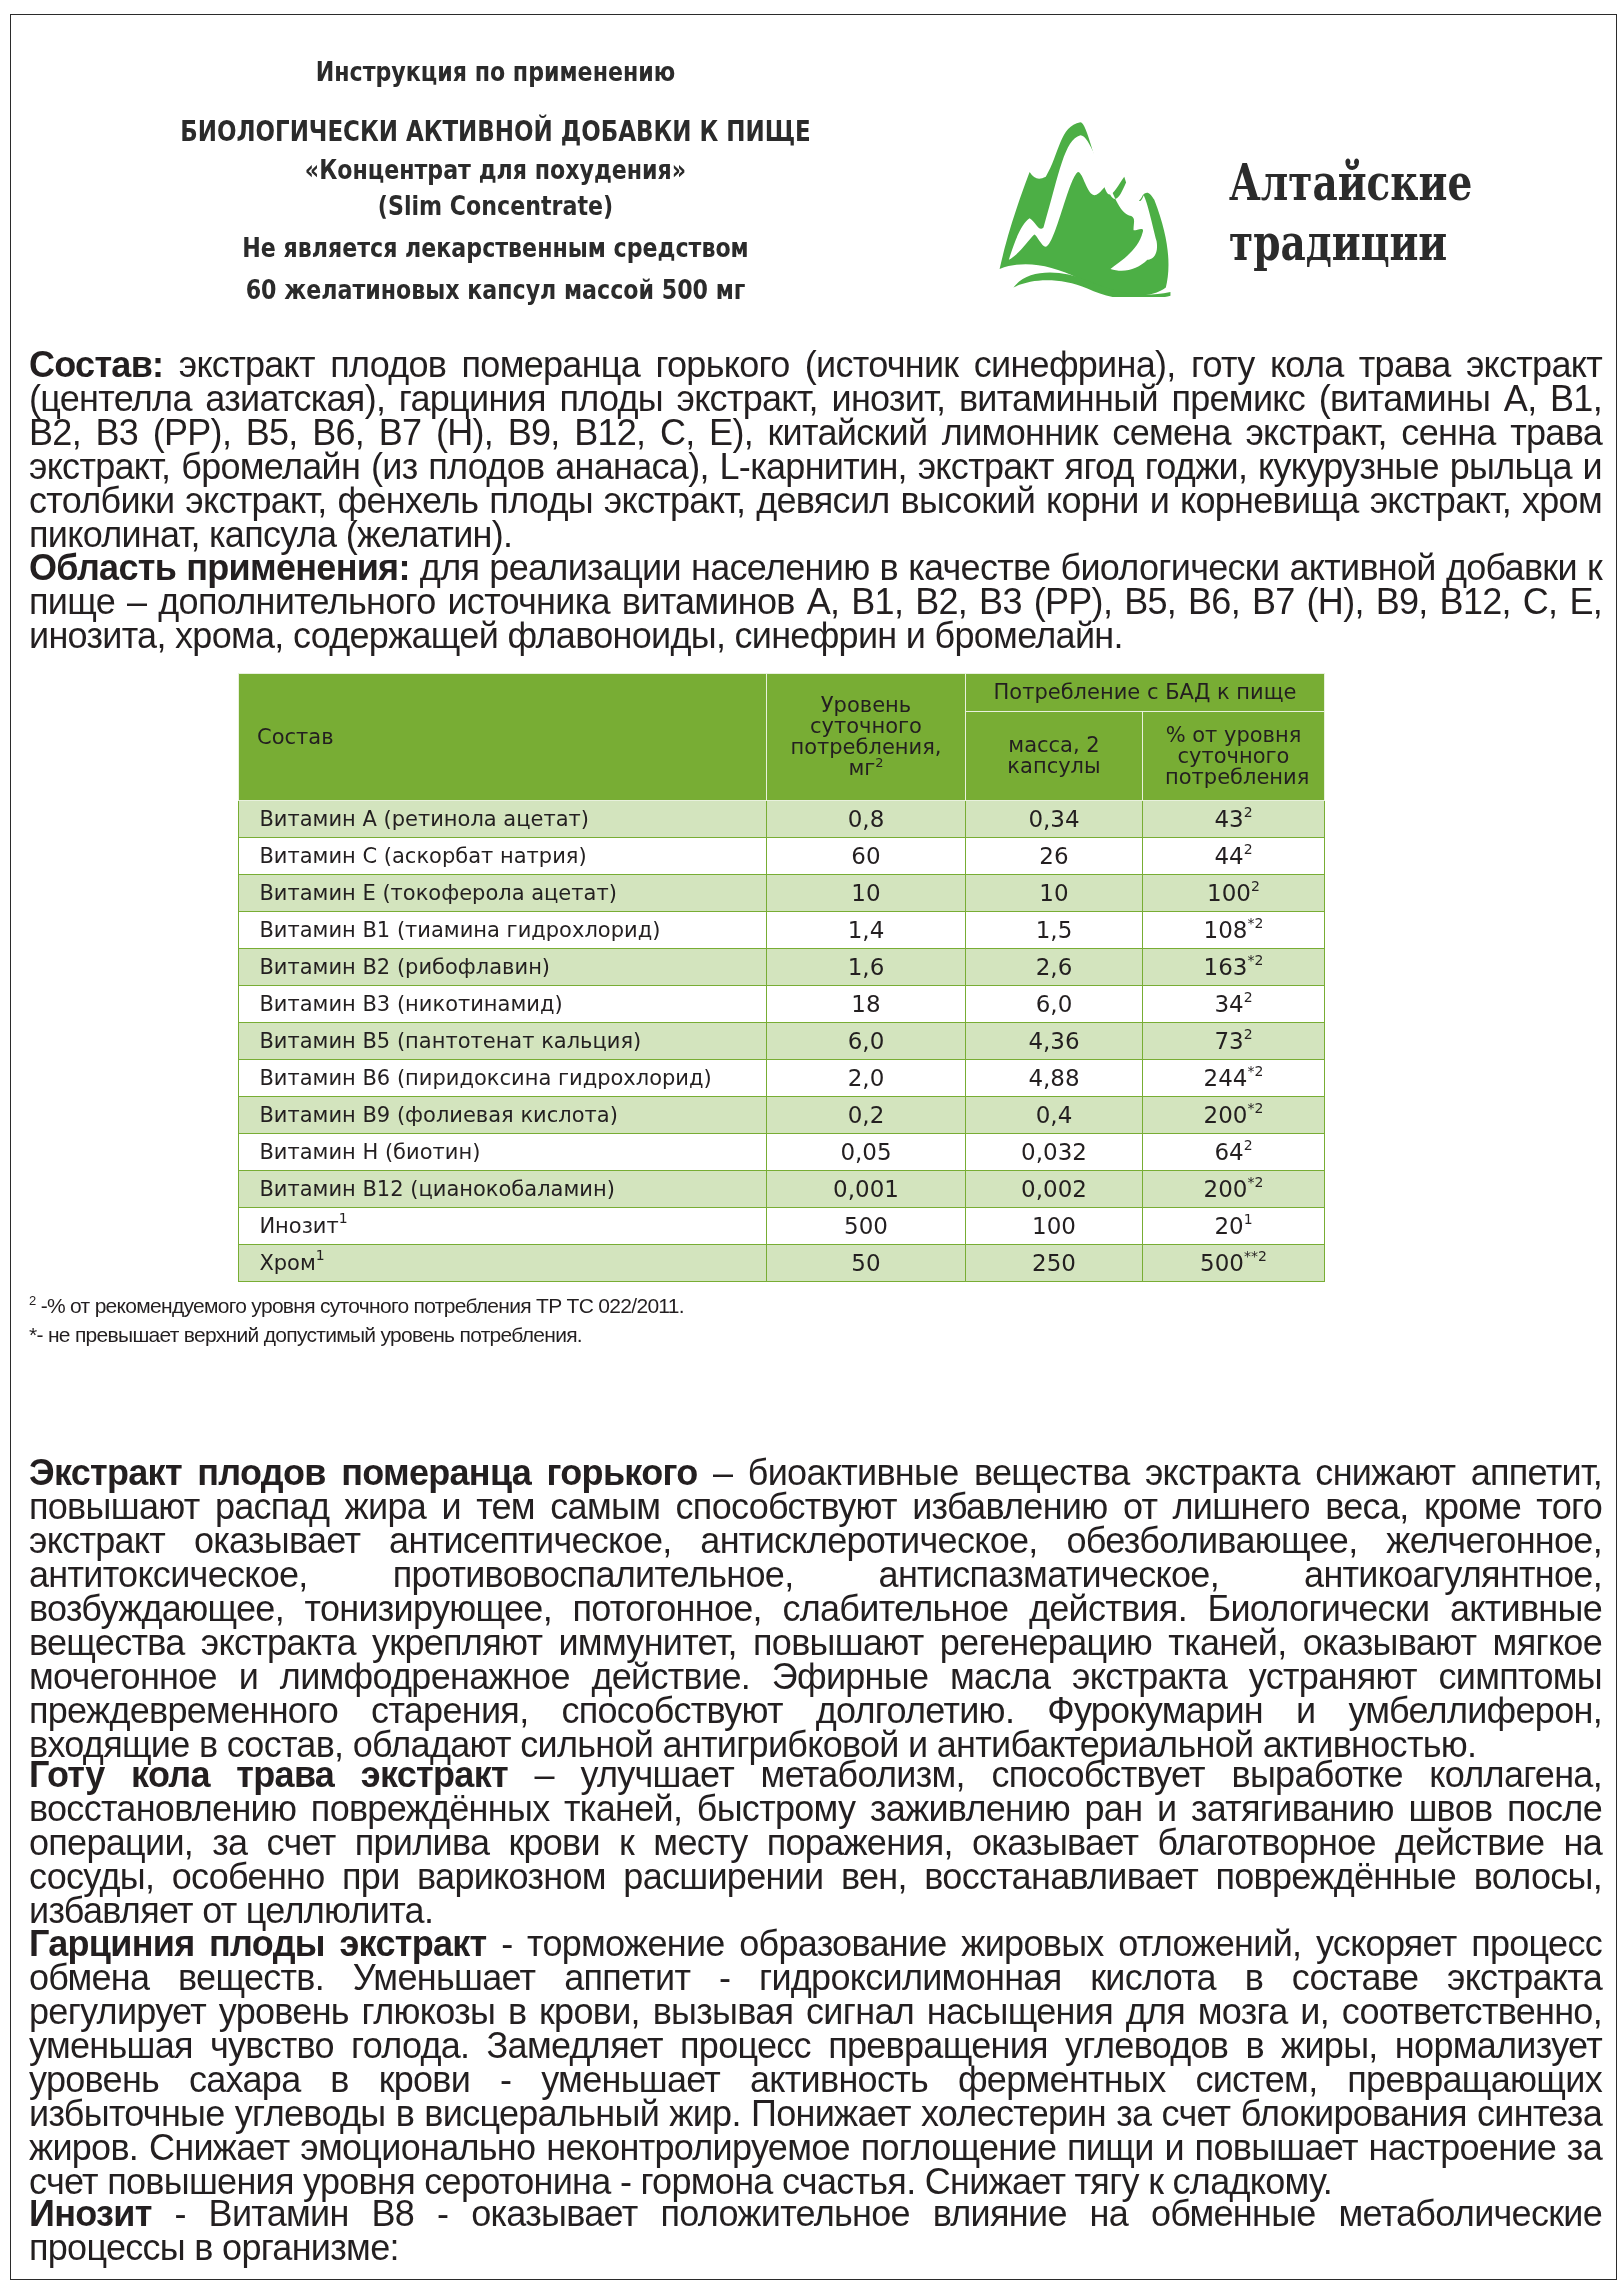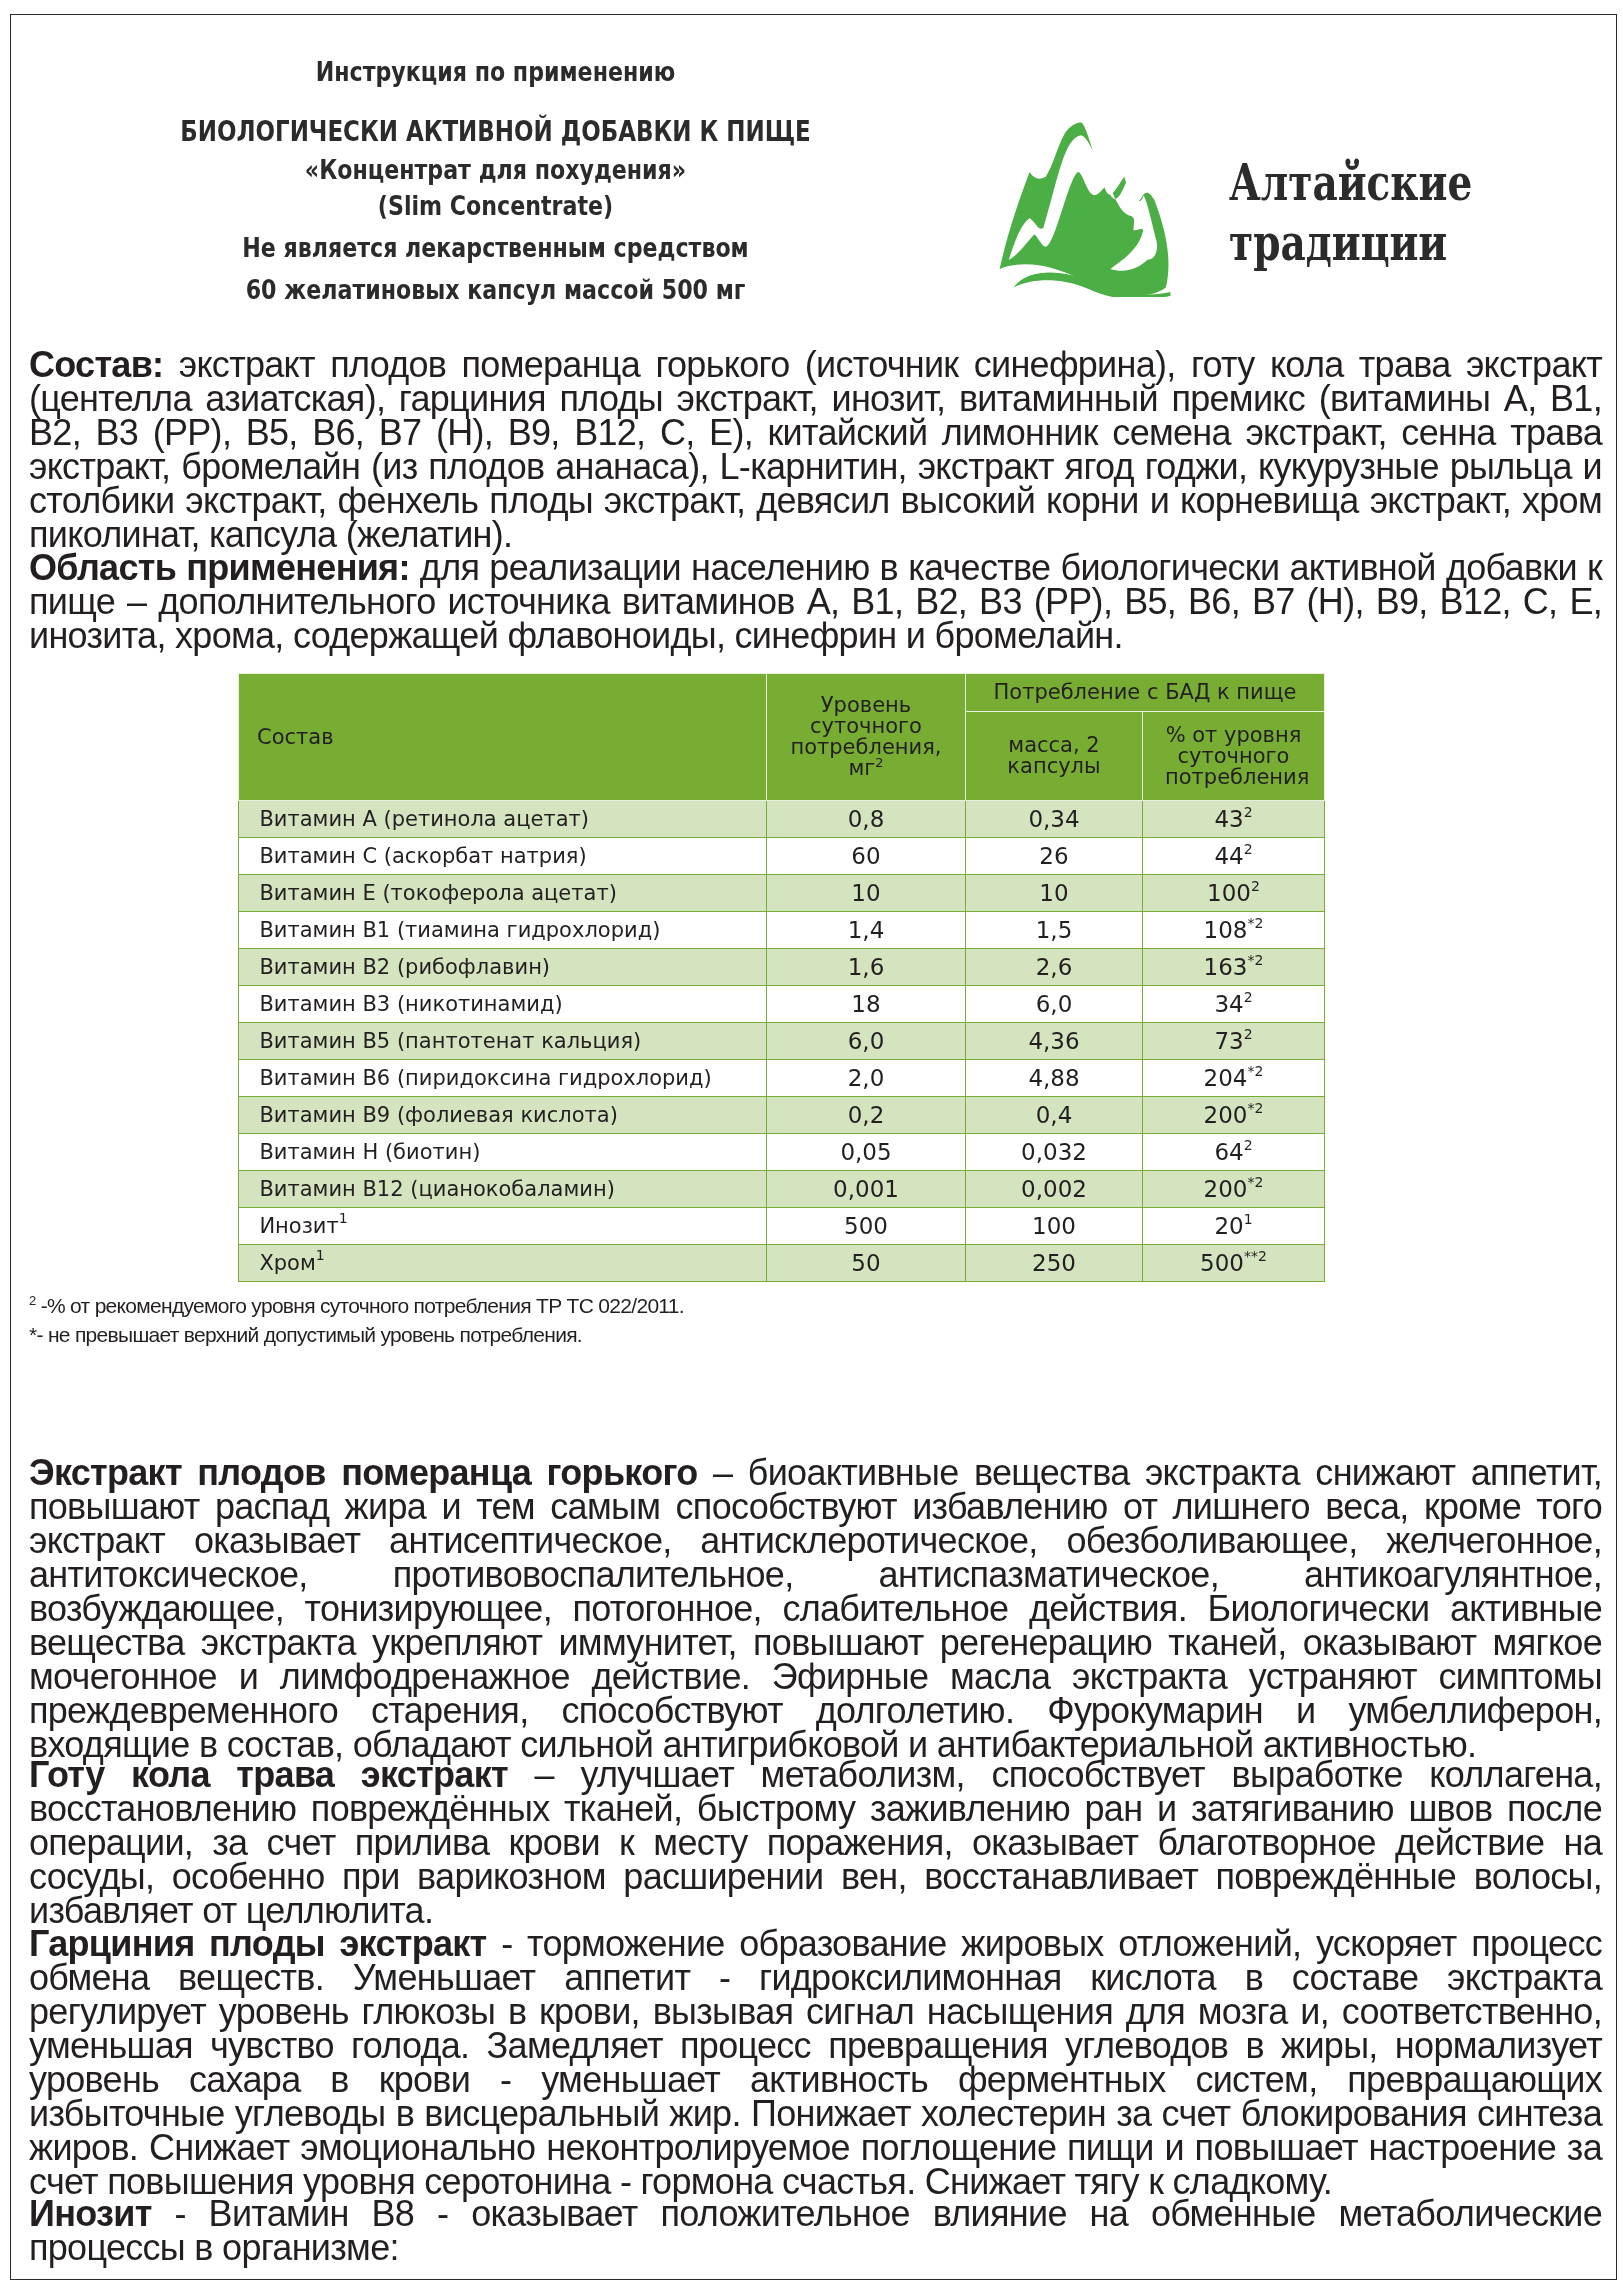--- a/index.html
+++ b/index.html
@@ -135,21 +135,21 @@
       <tr class="alt">
         <td class="name"><span>Витамин В5 (пантотенат кальция)</span><sup></sup></td>
         <td><span>6,0</span></td>
         <td><span>4,36</span></td>
         <td><span>73</span><sup>2</sup></td>
       </tr>
       <tr>
         <td class="name"><span>Витамин В6 (пиридоксина гидрохлорид)</span><sup></sup></td>
         <td><span>2,0</span></td>
         <td><span>4,88</span></td>
-        <td><span>204</span><sup>*2</sup></td>
+        <td><span>244</span><sup>*2</sup></td>
       </tr>
       <tr class="alt">
         <td class="name"><span>Витамин В9 (фолиевая кислота)</span><sup></sup></td>
         <td><span>0,2</span></td>
         <td><span>0,4</span></td>
         <td><span>200</span><sup>*2</sup></td>
       </tr>
       <tr>
         <td class="name"><span>Витамин Н (биотин)</span><sup></sup></td>
         <td><span>0,05</span></td>

